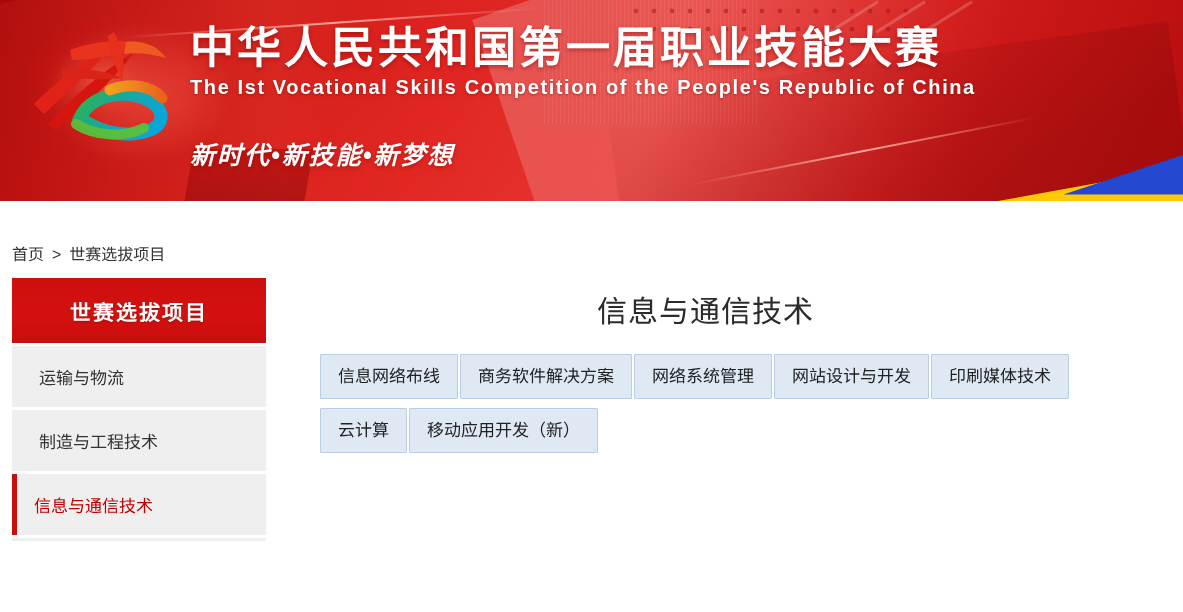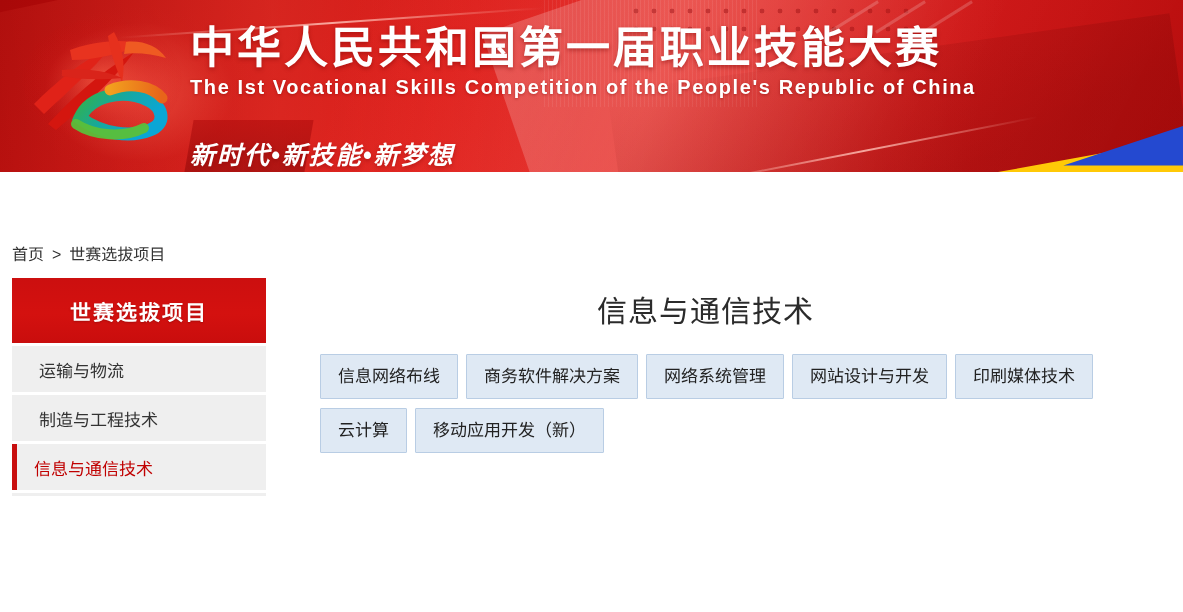--- a/index.html
+++ b/index.html
@@ -14,21 +14,21 @@
     overflow: hidden;
     font-family: "Liberation Sans", "DejaVu Sans", sans-serif;
     color: #2b2b2b;
     position: relative;
   }
 
   
   .banner {
     position: relative;
     width: 1183px;
-    height: 172px;
+    height: 201px;
     overflow: hidden;
     background:
       linear-gradient(115deg, #a80808 0%, #c00d0d 18%, #d81414 38%, #e02020 55%, #cf1111 75%, #b50a0a 100%);
   }
   .banner-layer {
     position: absolute;
     top: 0; left: 0; right: 0; bottom: 0;
     pointer-events: none;
   }
   
@@ -195,21 +195,21 @@
     font-size: 21px;
     font-weight: bold;
     letter-spacing: 2px;
     display: flex;
     align-items: center;
     justify-content: center;
     text-shadow: 0 1px 2px rgba(90,0,0,0.35);
   }
   .sidebar-item {
     position: relative;
-    height: 46px;
+    height: 61px;
     margin-top: 3px;
     background: #efefef;
     display: flex;
     align-items: center;
     font-size: 17px;
     color: #333333;
     cursor: pointer;
   }
   .sidebar-item .label { padding-left: 27px; }
   .sidebar-item.active { background: #efefef; }
@@ -239,21 +239,21 @@
     letter-spacing: 1px;
   }
   .chip-rows {
     margin-top: 20px;
     padding-left: 20px;
     padding-right: 6px;
   }
   .chip-row {
     display: flex;
     flex-wrap: nowrap;
-    gap: 8px;
+    gap: 2px;
     margin-bottom: 9px;
   }
   .chip {
     background: #dfe9f4;
     border: 1px solid #b9cde4;
     color: #222222;
     font-size: 17px;
     line-height: 1;
     padding: 13px 17px;
     white-space: nowrap;

